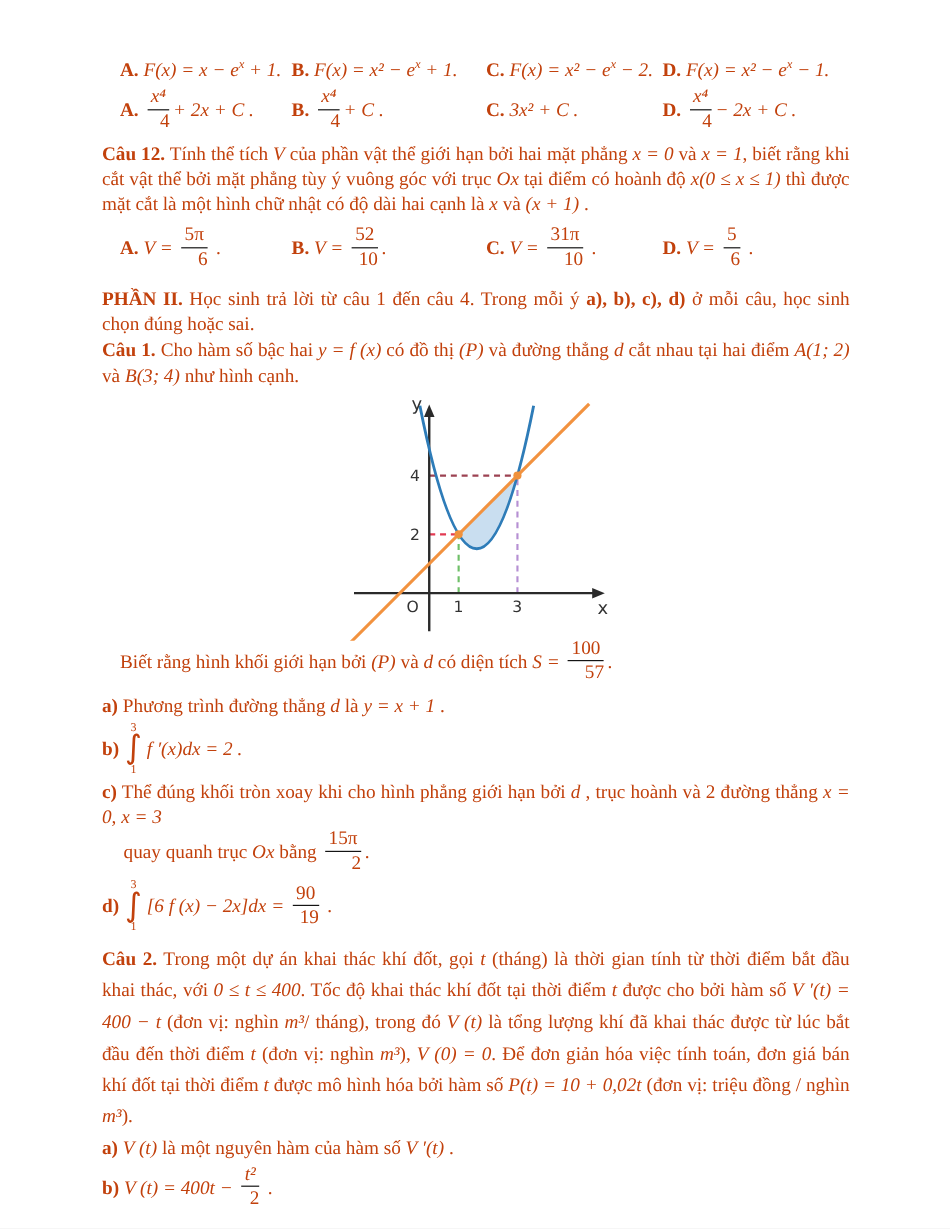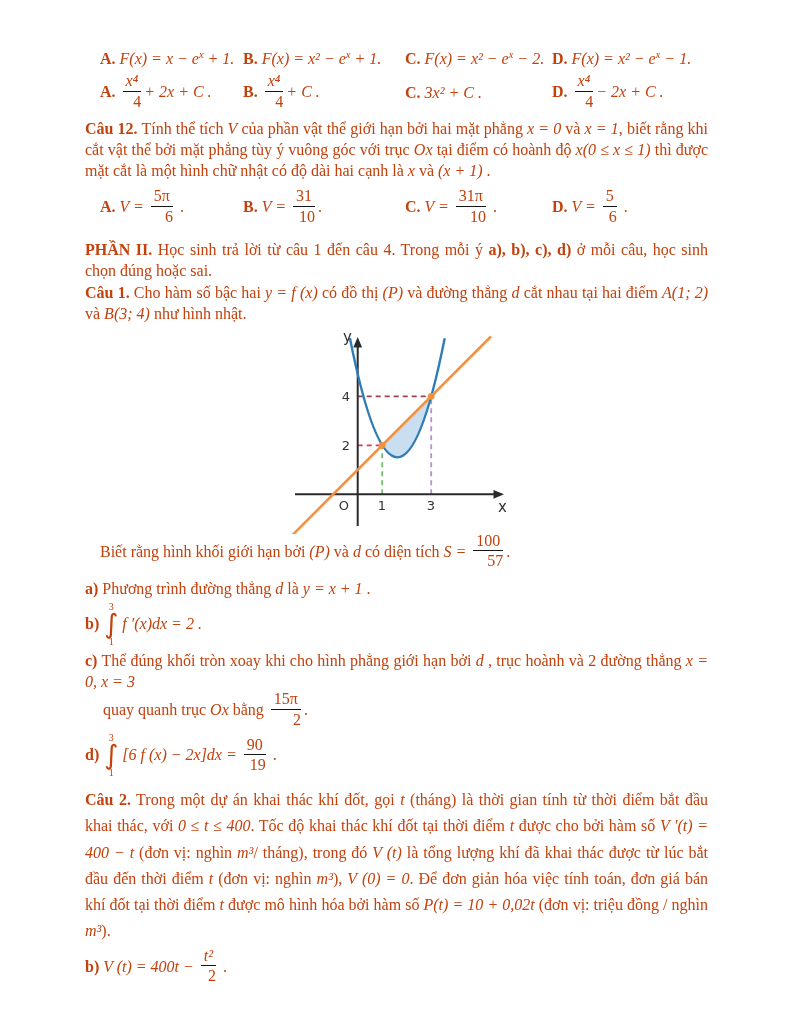--- a/index.html
+++ b/index.html
@@ -63,36 +63,36 @@
     </div>
 
     <p class="line mt2"><span class="b">Câu 12.</span><span> Tính thể tích </span><span class="m">V</span><span> của phần vật thể giới hạn bởi hai mặt phẳng </span><span class="m">x = 0</span><span> và </span><span class="m">x = 1</span><span>, biết rằng khi cắt vật thể bởi mặt phẳng tùy ý vuông góc với trục </span><span class="m">Ox</span><span> tại điểm có hoành độ </span><span class="m">x(0 ≤ x ≤ 1)</span><span> thì được mặt cắt là một hình chữ nhật có độ dài hai cạnh là </span><span class="m">x</span><span> và </span><span class="m">(x + 1)</span><span> .</span></p>
 
     <div class="opts tall mt4">
       <span class="cell"><span class="b">A. </span><span class="m">V = </span><span class="frac">
             <span class="num">5π</span>
             <span class="den">6</span>
           </span><span> .</span></span>
       <span class="cell"><span class="b">B. </span><span class="m">V = </span><span class="frac">
-            <span class="num">31</span>
+            <span class="num">52</span>
             <span class="den">10</span>
           </span><span>.</span></span>
       <span class="cell"><span class="b">C. </span><span class="m">V = </span><span class="frac">
             <span class="num">31π</span>
             <span class="den">10</span>
           </span><span> .</span></span>
       <span class="cell"><span class="b">D. </span><span class="m">V = </span><span class="frac">
             <span class="num">5</span>
             <span class="den">6</span>
           </span><span> .</span></span>
     </div>
 
     <p class="line mt8"><span class="b">PHẦN II.</span><span> Học sinh trả lời từ câu 1 đến câu 4. Trong mỗi ý </span><span class="b">a), b), c), d)</span><span> ở mỗi câu, học sinh chọn đúng hoặc sai.</span></p>
 
-    <p class="line"><span class="b">Câu 1.</span><span> Cho hàm số bậc hai </span><span class="m">y = f (x)</span><span> có đồ thị </span><span class="m">(P)</span><span> và đường thẳng </span><span class="m">d</span><span> cắt nhau tại hai điểm </span><span class="m">A(1; 2)</span><span> và </span><span class="m">B(3; 4)</span><span> như hình nhật.</span></p>
+    <p class="line"><span class="b">Câu 1.</span><span> Cho hàm số bậc hai </span><span class="m">y = f (x)</span><span> có đồ thị </span><span class="m">(P)</span><span> và đường thẳng </span><span class="m">d</span><span> cắt nhau tại hai điểm </span><span class="m">A(1; 2)</span><span> và </span><span class="m">B(3; 4)</span><span> như hình cạnh.</span></p>
 
     <div class="figure">
       <svg width="240" height="206" viewBox="0 0 240 206">
         <path d="M99.2 117.3 L148.2 68.3 Q123.7 156.5 99.2 117.3 Z" stroke="none" fill="#c9def0"></path>
 
         <path d="M74.7 68.3 H148.2" fill="none" stroke-width="1.8" stroke-dasharray="5 4" stroke="#9c4252"></path>
         <path d="M74.7 117.3 H99.2" fill="none" stroke-width="1.8" stroke-dasharray="5 4" stroke="#e23a52"></path>
         <path d="M99.2 166.3 V117.3" fill="none" stroke-width="1.8" stroke-dasharray="5 4" stroke="#6fbf68"></path>
         <path d="M148.2 166.3 V68.3" fill="none" stroke-width="1.8" stroke-dasharray="5 4" stroke="#b690d3"></path>
 
@@ -140,20 +140,21 @@
           <span class="ibound">3</span>
           <span class="isign">∫</span>
           <span class="ibound">1</span>
         </span><span class="m">[6 f (x) − 2x]dx = </span><span class="frac">
           <span class="num">90</span>
           <span class="den">19</span>
         </span><span> .</span></p>
 
     <p class="line roomy mt8"><span class="b">Câu 2.</span><span> Trong một dự án khai thác khí đốt, gọi </span><span class="m">t</span><span> (tháng) là thời gian tính từ thời điểm bắt đầu khai thác, với </span><span class="m">0 ≤ t ≤ 400</span><span>. Tốc độ khai thác khí đốt tại thời điểm </span><span class="m">t</span><span> được cho bởi hàm số </span><span class="m">V ′(t) = 400 − t</span><span> (đơn vị: nghìn </span><span class="m">m³</span><span>/ tháng), trong đó </span><span class="m">V (t)</span><span> là tổng lượng khí đã khai thác được từ lúc bắt đầu đến thời điểm </span><span class="m">t</span><span> (đơn vị: nghìn </span><span class="m">m³</span><span>), </span><span class="m">V (0) = 0</span><span>. Để đơn giản hóa việc tính toán, đơn giá bán khí đốt tại thời điểm </span><span class="m">t</span><span> được mô hình hóa bởi hàm số </span><span class="m">P(t) = 10 + 0,02t</span><span> (đơn vị: triệu đồng / nghìn </span><span class="m">m³</span><span>).</span></p>
 
+    <p class="line mt2"><span class="b">a)</span><span> </span><span class="m">V (t)</span><span> là một nguyên hàm của hàm số </span><span class="m">V ′(t)</span><span> .</span></p>
 
     <p class="line mt4"><span class="b">b) </span><span class="m">V (t) = 400t − </span><span class="frac fi">
           <span class="num">t²</span>
           <span class="den">2</span>
         </span><span> .</span></p>
 
   </div>
 
 </div>
 

